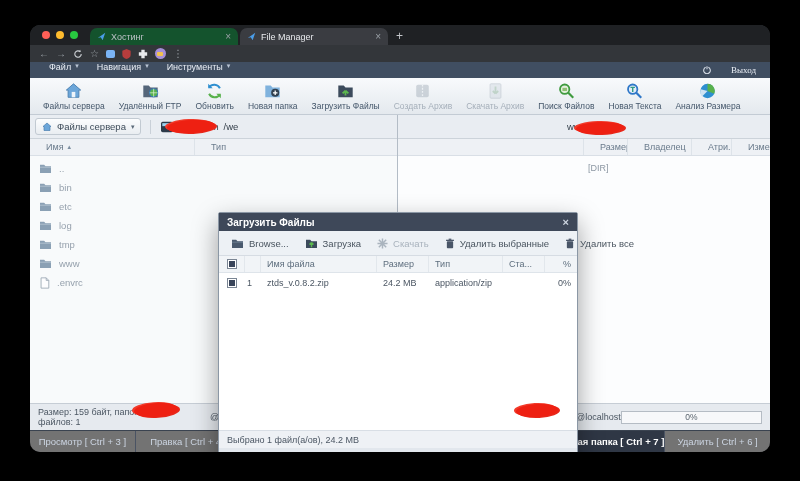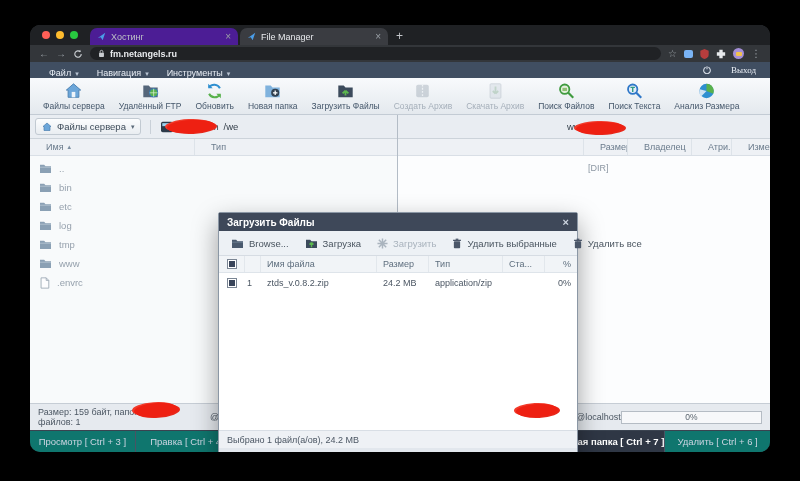--- a/index.html
+++ b/index.html
@@ -9,21 +9,21 @@
             border-radius:10px; overflow:hidden; display:flex; flex-direction:column;
             box-shadow:0 12px 30px rgba(0,0,0,.65); background:#33363b; }
 
   
   .tabbar { height:20px; background:#1f2124; display:flex; align-items:flex-end; flex:none; }
   .lights { display:flex; gap:6px; align-items:center; padding:0 12px 0 12px; height:20px; }
   .light { width:8px; height:8px; border-radius:50%; }
   .l-red{background:#ff5f57}.l-yel{background:#febc2e}.l-grn{background:#28c840}
   .tab { width:148px; height:17px; display:flex; align-items:center; gap:5px;
          padding:0 7px; border-radius:7px 7px 0 0; font-size:9px; color:#bdc1c6; }
-  .tab.inactive { background:#4c1d95; margin-right:2px; }
+  .tab.inactive { background:#14532d; margin-right:2px; }
   .tab.active { background:#3a3c41; color:#e8eaed; }
   .tab .title { flex:1; white-space:nowrap; overflow:hidden; }
   .tab .close { color:#9aa0a6; font-size:10px; }
   .newtab { color:#c4c7cb; font-size:12px; margin:0 0 2px 8px; }
 
   .urlbar { height:17px; background:#33363a; display:flex; align-items:center;
             padding:0 9px; gap:7px; flex:none; }
   .navbtn { color:#9aa0a6; font-size:10px; line-height:1; }
   .omnibox { flex:1; height:13px; background:#202225; border-radius:7px;
              display:flex; align-items:center; gap:5px; padding:0 8px; }
@@ -31,21 +31,21 @@
   .extrow { display:flex; align-items:center; gap:7px; }
   .kebab { color:#9aa0a6; font-size:10px; }
   .star { color:#9aa0a6; font-size:10px; }
   .ext-blue{width:9px;height:8px;background:#7ab4f5;border-radius:2px;}
   .ext-profile{width:11px;height:11px;border-radius:50%;background:#a58fd8;position:relative;}
   .ext-profile::after{content:"";position:absolute;left:2.5px;top:3.5px;width:6px;height:4px;background:#f2c14e;border-radius:1px;}
 
   
   .menubar { height:16px; background:#404e61; display:flex; align-items:center;
              padding:0 10px; flex:none; color:#e9eef5; font-size:9px; }
-  .menu-item { display:flex; align-items:flex-end; gap:4px; padding:0 9px; height:100%; }
+  .menu-item { display:flex; align-items:flex-start; gap:4px; padding:0 9px; height:100%; }
   .menu-caret { font-size:7px; color:#b9c4d3; }
   .logout { margin-left:auto; display:flex; align-items:center; gap:20px; padding:0 4px;font-family:Liberation Serif, serif; }
 
   
   .icon-toolbar { height:37px; flex:none; display:flex; align-items:center;
                   background:linear-gradient(#f8fafc,#e4e9ee); border-bottom:1px solid #c3cbd4;
                   padding:0 6px; }
   .tool { display:flex; flex-direction:column; align-items:center; gap:1px;
           padding:0 7px; font-size:8.5px; color:#44566a; white-space:nowrap; }
   .tool.disabled { opacity:.42; }
@@ -83,21 +83,21 @@
   .statushalf { background:#e6eaef; border-top:1px solid #c6cdd5; display:flex;
                 align-items:center; font-size:9px; color:#4c5763; padding:0 8px; }
   .statushalf.left { width:368px; border-right:1px solid #b3bcc6; }
   .statushalf.right { flex:1; }
   .host { margin-left:46px; }
   .progress { margin-left:auto; width:168px; height:13px; border:1px solid #b5bcc4;
               background:#f7f8fa; display:flex; align-items:center; justify-content:center;
               font-size:8.5px; color:#5a646e; }
 
   
-  .cmdbar { height:22px; flex:none; background:#0f766e; display:flex;
+  .cmdbar { height:22px; flex:none; background:#737373; display:flex;
             border-top:1px solid #3a4350; font-size:9.5px; color:#ccd5e2; }
   .cmd { flex:1; display:flex; align-items:center; justify-content:center;
          border-right:1px solid #4a5363; white-space:nowrap; overflow:hidden; }
   .cmd:last-child { border-right:none; }
   .cmd.active { background:#2f3745; color:#fff; font-weight:bold; }
 
   
   .modal { position:absolute; left:188px; top:97px; width:360px; height:264px;
            background:#fff; border:1px solid #8b97a5; border-radius:2px; z-index:20;
            display:flex; flex-direction:column; box-shadow:0 10px 26px rgba(0,0,0,.38); }
@@ -168,27 +168,20 @@
     <span class="newtab">+</span>
   </div>
 
   <div class="urlbar">
     <span class="navbtn">←</span>
     <span class="navbtn">→</span>
     <svg width="10" height="10" viewBox="0 0 14 14">
         <path d="M11.5 7 a4.5 4.5 0 1 1 -1.4 -3.2" fill="none" stroke="#c8ccd0" stroke-width="1.6"></path>
         <path d="M10 1 l1 3 -3.2 .2 Z" fill="#c8ccd0"></path>
       </svg>
-    <div class="omnibox">
-      <svg width="7" height="9" viewBox="0 0 10 12">
-          <rect x="1.5" y="5" width="7" height="6" rx="1" fill="#c8ccd0"></rect>
-          <path d="M3 5 V3.5 a2 2 0 0 1 4 0 V5" fill="none" stroke="#c8ccd0" stroke-width="1.3"></path>
-        </svg>
-      <span class="url">fm.netangels.ru</span>
-    </div>
     <div class="extrow">
       <span class="star">☆</span>
       <span class="ext-blue"></span>
       <svg width="9" height="10" viewBox="0 0 10 12">
           <path d="M5 0 L10 2 V7 C10 10 7.5 11.5 5 12 C2.5 11.5 0 10 0 7 V2 Z" fill="#b73d3d"></path>
         </svg>
       <svg width="10" height="10" viewBox="0 0 12 12">
           <path d="M4 1 h4 v3 h3 v4 h-3 v3 h-4 v-3 H1 V4 h3 Z" fill="#e8eaed"></path>
         </svg>
       <span class="ext-profile"></span>
@@ -279,21 +272,21 @@
           <line x1="12" y1="12" x2="17.5" y2="17.5" stroke="#3f9b3f" stroke-width="2.4"></line>
         </svg>
       <span>Поиск Файлов</span>
     </div>
     <div class="tool">
       <svg width="19" height="18" viewBox="0 0 20 20">
           <circle cx="8" cy="8" r="5.2" fill="#e3ecf7" stroke="#2e77c8" stroke-width="2"></circle>
           <path d="M5.5 6 h5 M8 6 v5" stroke="#2e9b86" stroke-width="1.6"></path>
           <line x1="12" y1="12" x2="17.5" y2="17.5" stroke="#2e77c8" stroke-width="2.4"></line>
         </svg>
-      <span>Поиск Текста</span>
+      <span>Новая Текста</span>
     </div>
     <div class="tool">
       <svg width="19" height="18" viewBox="0 0 20 20">
           <circle cx="10" cy="10" r="8" fill="#2e8fd0"></circle>
           <path d="M10 10 L10 2 A8 8 0 0 1 17.5 13 Z" fill="#58b14c"></path>
           <path d="M10 10 L4 16 A8 8 0 0 1 2.5 8 Z" fill="#cfe3f2"></path>
         </svg>
       <span>Анализ Размера</span>
     </div>
   </div>
@@ -426,21 +419,21 @@
           <svg width="13" height="11" viewBox="0 0 14 12">
               <path d="M1 2 h4.5 l1.5 1.5 H13 V11 H1 Z" fill="#3c4b5c"></path>
               <path d="M7 10 V5 M7 5 l-2.2 2.2 M7 5 l2.2 2.2" stroke="#5cb84e" stroke-width="1.5"></path>
             </svg>
           <span>Загрузка</span>
         </div>
         <div class="mtool disabled">
           <svg width="11" height="11" viewBox="0 0 12 12">
               <path d="M2 2 L10 10 M10 2 L2 10 M6 0.5 V11.5 M0.5 6 H11.5" stroke="#aab4be" stroke-width="1.6"></path>
             </svg>
-          <span>Загрузить</span>
+          <span>Скачать</span>
         </div>
         <div class="mtool pushed">
           <svg width="10" height="11" viewBox="0 0 12 14">
               <rect x="2" y="4" width="8" height="9" rx="1" fill="#4a5668"></rect>
               <rect x="1" y="2.2" width="10" height="1.6" fill="#4a5668"></rect>
               <rect x="4.3" y="0.8" width="3.4" height="1.6" fill="#4a5668"></rect>
             </svg>
           <span>Удалить выбранные</span>
         </div>
         <div class="mtool">

